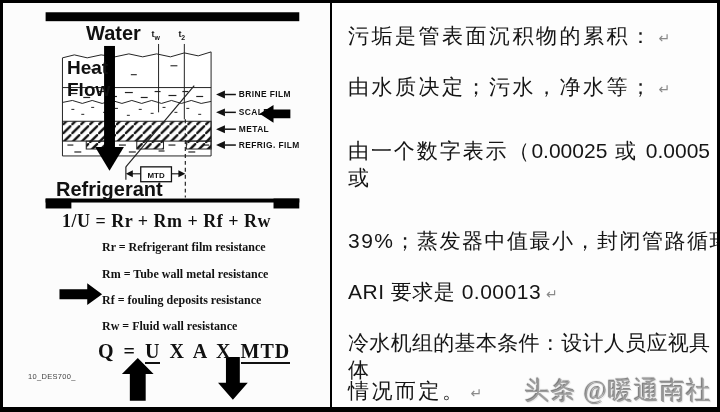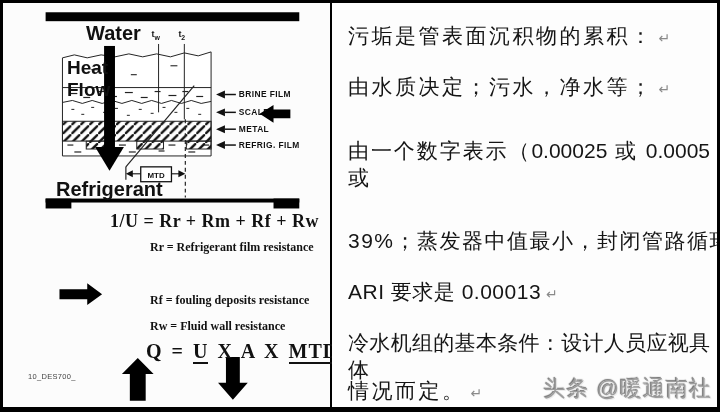--- a/index.html
+++ b/index.html
@@ -7,21 +7,21 @@
     position:relative;width:720px;height:412px;box-sizing:border-box;
     background:#fcfcfc;border:3px solid #000;border-bottom-width:5px;
     display:flex;font-family:"Liberation Sans",sans-serif;color:#111;
     overflow:hidden;
   }
   .left-panel{position:relative;width:327px;height:404px;background:#fcfcfc;flex:none;}
   .divider{width:2px;background:#000;flex:none;}
   .right-panel{position:relative;flex:1;height:404px;background:#fdfdfd;}
   .abs{position:absolute;white-space:nowrap;}
   .sans-bold{font-family:"Liberation Sans",sans-serif;font-weight:bold;}
-  .serif-bold{font-family:"Liberation Serif",serif;font-weight:bold;padding-left:48px;}
+  .serif-bold{font-family:"Liberation Serif",serif;font-weight:bold;}
   .water-label{left:83px;top:19px;font-size:20px;}
   .heat-label{left:64px;top:54px;font-size:19px;}
   .flow-label{left:64px;top:76px;font-size:19px;}
   .refrigerant-label{left:45px;top:175px;font-size:20px;margin-left:8px;}
   .u-equation{left:0;top:208px;width:327px;text-align:center;font-size:18px;letter-spacing:0.5px;}
   .resistance{left:99px;font-size:12px;}
   .r-rr{top:237px;} .r-rm{top:264px;} .r-rf{top:290px;} .r-rw{top:316px;}
   .q-equation{left:95px;top:337px;font-size:20px;letter-spacing:1px;word-spacing:3px;}
   .q-equation .ul{border-bottom:2.5px solid #111;}
   .doc-code{left:25px;top:369px;font-size:7.5px;color:#444;letter-spacing:0.3px;}
@@ -32,22 +32,22 @@
   
   .line{position:absolute;left:16px;right:7px;font-size:21px;line-height:27px;color:#151515;white-space:nowrap;}
   .line.justify{white-space:normal;text-align:justify;text-align-last:justify;}
   .line.sp25{letter-spacing:2.5px;}
   .line.sp15{letter-spacing:1.5px;}
   .line.sp05{letter-spacing:0.5px;}
   .l1{top:19px;} .l2{top:70px;} .l3{top:122px;margin-top:12px;} .l4{top:173px;}
   .l5{top:224px;} .l6{top:275px;} .l7{top:326px;} .l8{top:374px;}
   .ret{color:#8a8a8a;font-size:14px;margin-left:5px;letter-spacing:0;}
   .watermark{
-    position:absolute;right:5px;top:371px;font-size:22px;color:#9c9c9c;
-    text-shadow:1px 1px 0 #ececec,-1px -1px 1px #6f6f6f;letter-spacing:1px;white-space:nowrap;
+    position:absolute;right:5px;top:371px;font-size:25px;color:#9c9c9c;
+    text-shadow:1px 1px 0 #ececec,-1px -1px 1px #6f6f6f;letter-spacing:1px;white-space:nowrap;font-family:Liberation Serif, serif;
   }
 </style>
 </head>
 <body>
 
 <div class="screen">
 
   <div class="left-panel">
 
     <svg width="327" height="404" viewBox="3 3 330 407">
@@ -171,20 +171,21 @@
 
     
     <div class="abs sans-bold water-label">Water</div>
     <div class="abs sans-bold heat-label">Heat</div>
     <div class="abs sans-bold flow-label">Flow</div>
     <div class="abs sans-bold refrigerant-label">Refrigerant</div>
 
     
     <div class="abs serif-bold u-equation">1/U = Rr + Rm + Rf + Rw</div>
     <div class="abs serif-bold resistance r-rr">Rr = Refrigerant film resistance</div>
+    <div class="abs serif-bold resistance r-rm">Rm = Tube wall metal resistance</div>
     <div class="abs serif-bold resistance r-rf">Rf = fouling deposits resistance</div>
     <div class="abs serif-bold resistance r-rw">Rw = Fluid wall resistance</div>
     <div class="abs serif-bold q-equation"><span>Q = </span><span class="ul">U</span><span> X A X </span><span class="ul">MTD</span></div>
     <div class="abs doc-code">10_DES700_</div>
   </div>
 
   <div class="divider"></div>
 
   <div class="right-panel">
     <div class="line l1 sp25"><span>污垢是管表面沉积物的累积：</span><span class="ret">↵</span></div>

